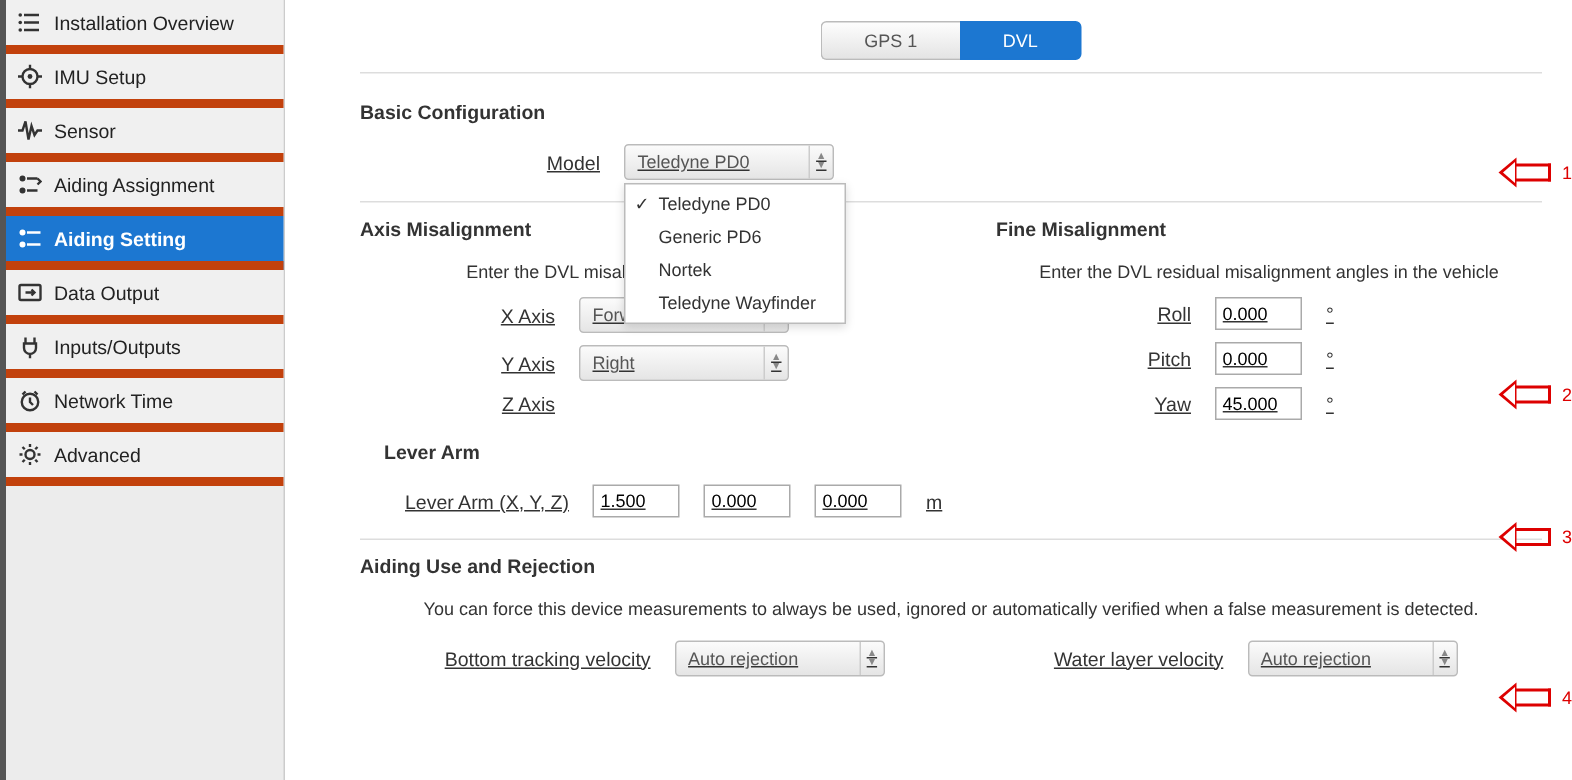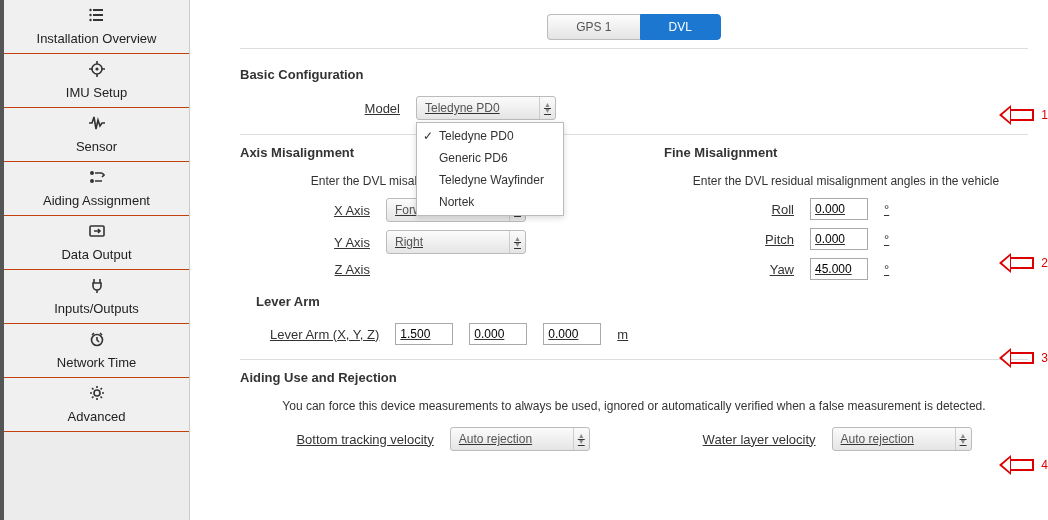--- a/index.html
+++ b/index.html
@@ -24,25 +24,24 @@
     background: #ececec;
     border-right: 1px solid #ccc;
     border-left: 4px solid #555;
     flex-shrink: 0;
   }
   .side-item {
     display: flex;
     align-items: center;
     gap: 8px;
     padding: 7px 8px;
-    border-bottom: 1px solid #c2410c;
+    border-bottom: 6px solid #c2410c;
     background: #f0f0f0;
     cursor: pointer;
     color: #222;
-    flex-direction: column;
   }
   .side-item.active {
     background: #1c77d1;
     color: #fff;
     font-weight: bold;
   }
   .side-item svg { flex-shrink: 0; }
 
   .main {
     flex: 1;
@@ -224,20 +223,28 @@
       <span>Sensor</span>
     </div>
     <div class="side-item">
       <svg width="16" height="16" viewBox="0 0 16 16">
           <circle cx="3" cy="4" r="2" fill="#333"></circle>
           <circle cx="3" cy="12" r="2" fill="#333"></circle>
           <path d="M6 4h7M6 12h7M13 4l2 2-2 2" fill="none" stroke="#333" stroke-width="1.6"></path>
         </svg>
       <span>Aiding Assignment</span>
     </div>
+    <div class="side-item active">
+      <svg width="16" height="16" viewBox="0 0 16 16">
+          <circle cx="3" cy="4" r="2" fill="#fff"></circle>
+          <circle cx="3" cy="12" r="2" fill="#fff"></circle>
+          <path d="M6 4h9M6 12h9" stroke="#fff" stroke-width="1.8"></path>
+        </svg>
+      <span>Aiding Setting</span>
+    </div>
     <div class="side-item">
       <svg width="16" height="16" viewBox="0 0 16 16">
           <rect x="1" y="3" width="14" height="10" rx="1" fill="none" stroke="#333" stroke-width="1.6"></rect>
           <path d="M5 8h6M9 6l2 2-2 2" fill="none" stroke="#333" stroke-width="1.6"></path>
         </svg>
       <span>Data Output</span>
     </div>
     <div class="side-item">
       <svg width="16" height="16" viewBox="0 0 16 16">
           <path d="M5 2v4M11 2v4M4 6h8v3a4 4 0 0 1-8 0zM8 13v3" fill="none" stroke="#333" stroke-width="1.6"></path>
@@ -277,22 +284,22 @@
           <div class="sel-display">
             <span>Teledyne PD0</span>
             <div class="sel-arrows">
                 <span>▲</span>
                 <span>▼</span>
               </div>
           </div>
           <div class="dropdown-open">
             <div class="dd-opt checked">Teledyne PD0</div>
             <div class="dd-opt">Generic PD6</div>
+            <div class="dd-opt">Nortek</div>
             <div class="dd-opt">Teledyne Wayfinder</div>
-            <div class="dd-opt">Nortek</div>
           </div>
         </div>
       </div>
 
       <div class="divider"></div>
 
       <div style="display:flex; gap:60px;">
         <div style="flex:1;">
           <div class="section-title">Axis Misalignment</div>
           <div style="text-align:center; font-size:12px; margin-bottom:10px;">Enter the DVL misalignment in the vehicle</div>

